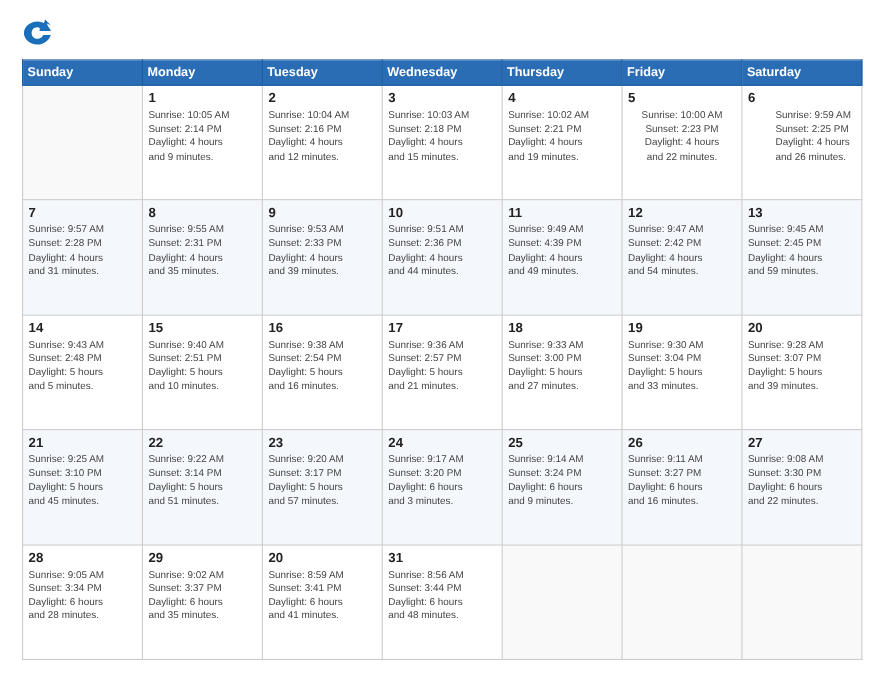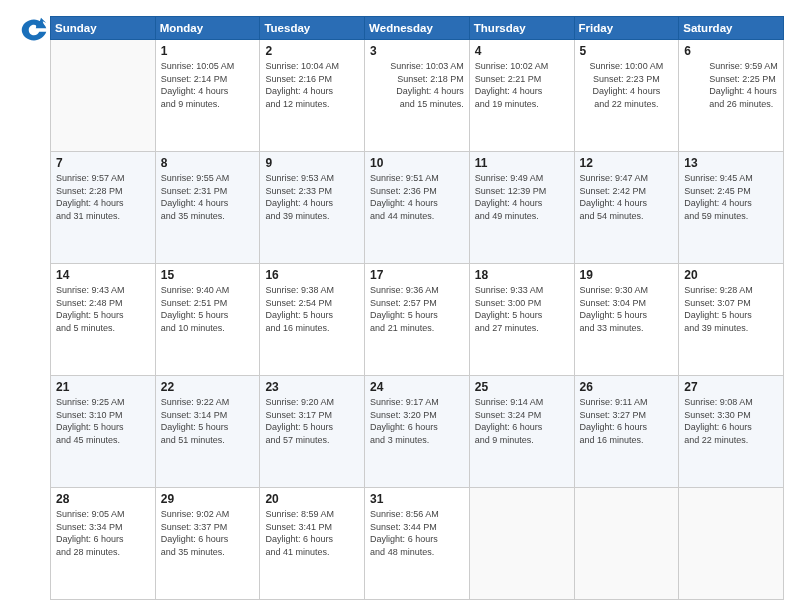--- a/index.html
+++ b/index.html
@@ -8,20 +8,21 @@
       height: 612px;
       font-family: Arial, sans-serif;
       background: #fff;
       overflow: hidden;
     }
     .page {
       width: 792px;
       height: 612px;
       padding: 16px 8px 12px 20px;
       display: flex;
+      flex-direction: column;
     }
     .header {
       display: flex;
       justify-content: space-between;
       align-items: flex-start;
       margin-bottom: 10px;
     }
     .logo {
       display: flex;
       align-items: center;
@@ -139,21 +140,21 @@
           </td>
           <td>
             <span class="day-number">2</span>
             <div class="day-info" style="white-space: pre-line;">Sunrise: 10:04 AM
 Sunset: 2:16 PM
 Daylight: 4 hours
 and 12 minutes.</div>
           </td>
           <td>
             <span class="day-number">3</span>
-            <div class="day-info" style="white-space: pre-line; text-align: right;">Sunrise: 10:03 AM
+            <div class="day-info" style="white-space: pre-line;">Sunrise: 10:03 AM
 Sunset: 2:18 PM
 Daylight: 4 hours
 and 15 minutes.</div>
           </td>
           <td>
             <span class="day-number">4</span>
             <div class="day-info" style="white-space: pre-line;">Sunrise: 10:02 AM
 Sunset: 2:21 PM
 Daylight: 4 hours
 and 19 minutes.</div>
@@ -198,21 +199,21 @@
           <td>
             <span class="day-number">10</span>
             <div class="day-info" style="white-space: pre-line;">Sunrise: 9:51 AM
 Sunset: 2:36 PM
 Daylight: 4 hours
 and 44 minutes.</div>
           </td>
           <td>
             <span class="day-number">11</span>
             <div class="day-info" style="white-space: pre-line;">Sunrise: 9:49 AM
-Sunset: 12:39 PM
+Sunset: 4:39 PM
 Daylight: 4 hours
 and 49 minutes.</div>
           </td>
           <td>
             <span class="day-number">12</span>
             <div class="day-info" style="white-space: pre-line;">Sunrise: 9:47 AM
 Sunset: 2:42 PM
 Daylight: 4 hours
 and 54 minutes.</div>
           </td>

